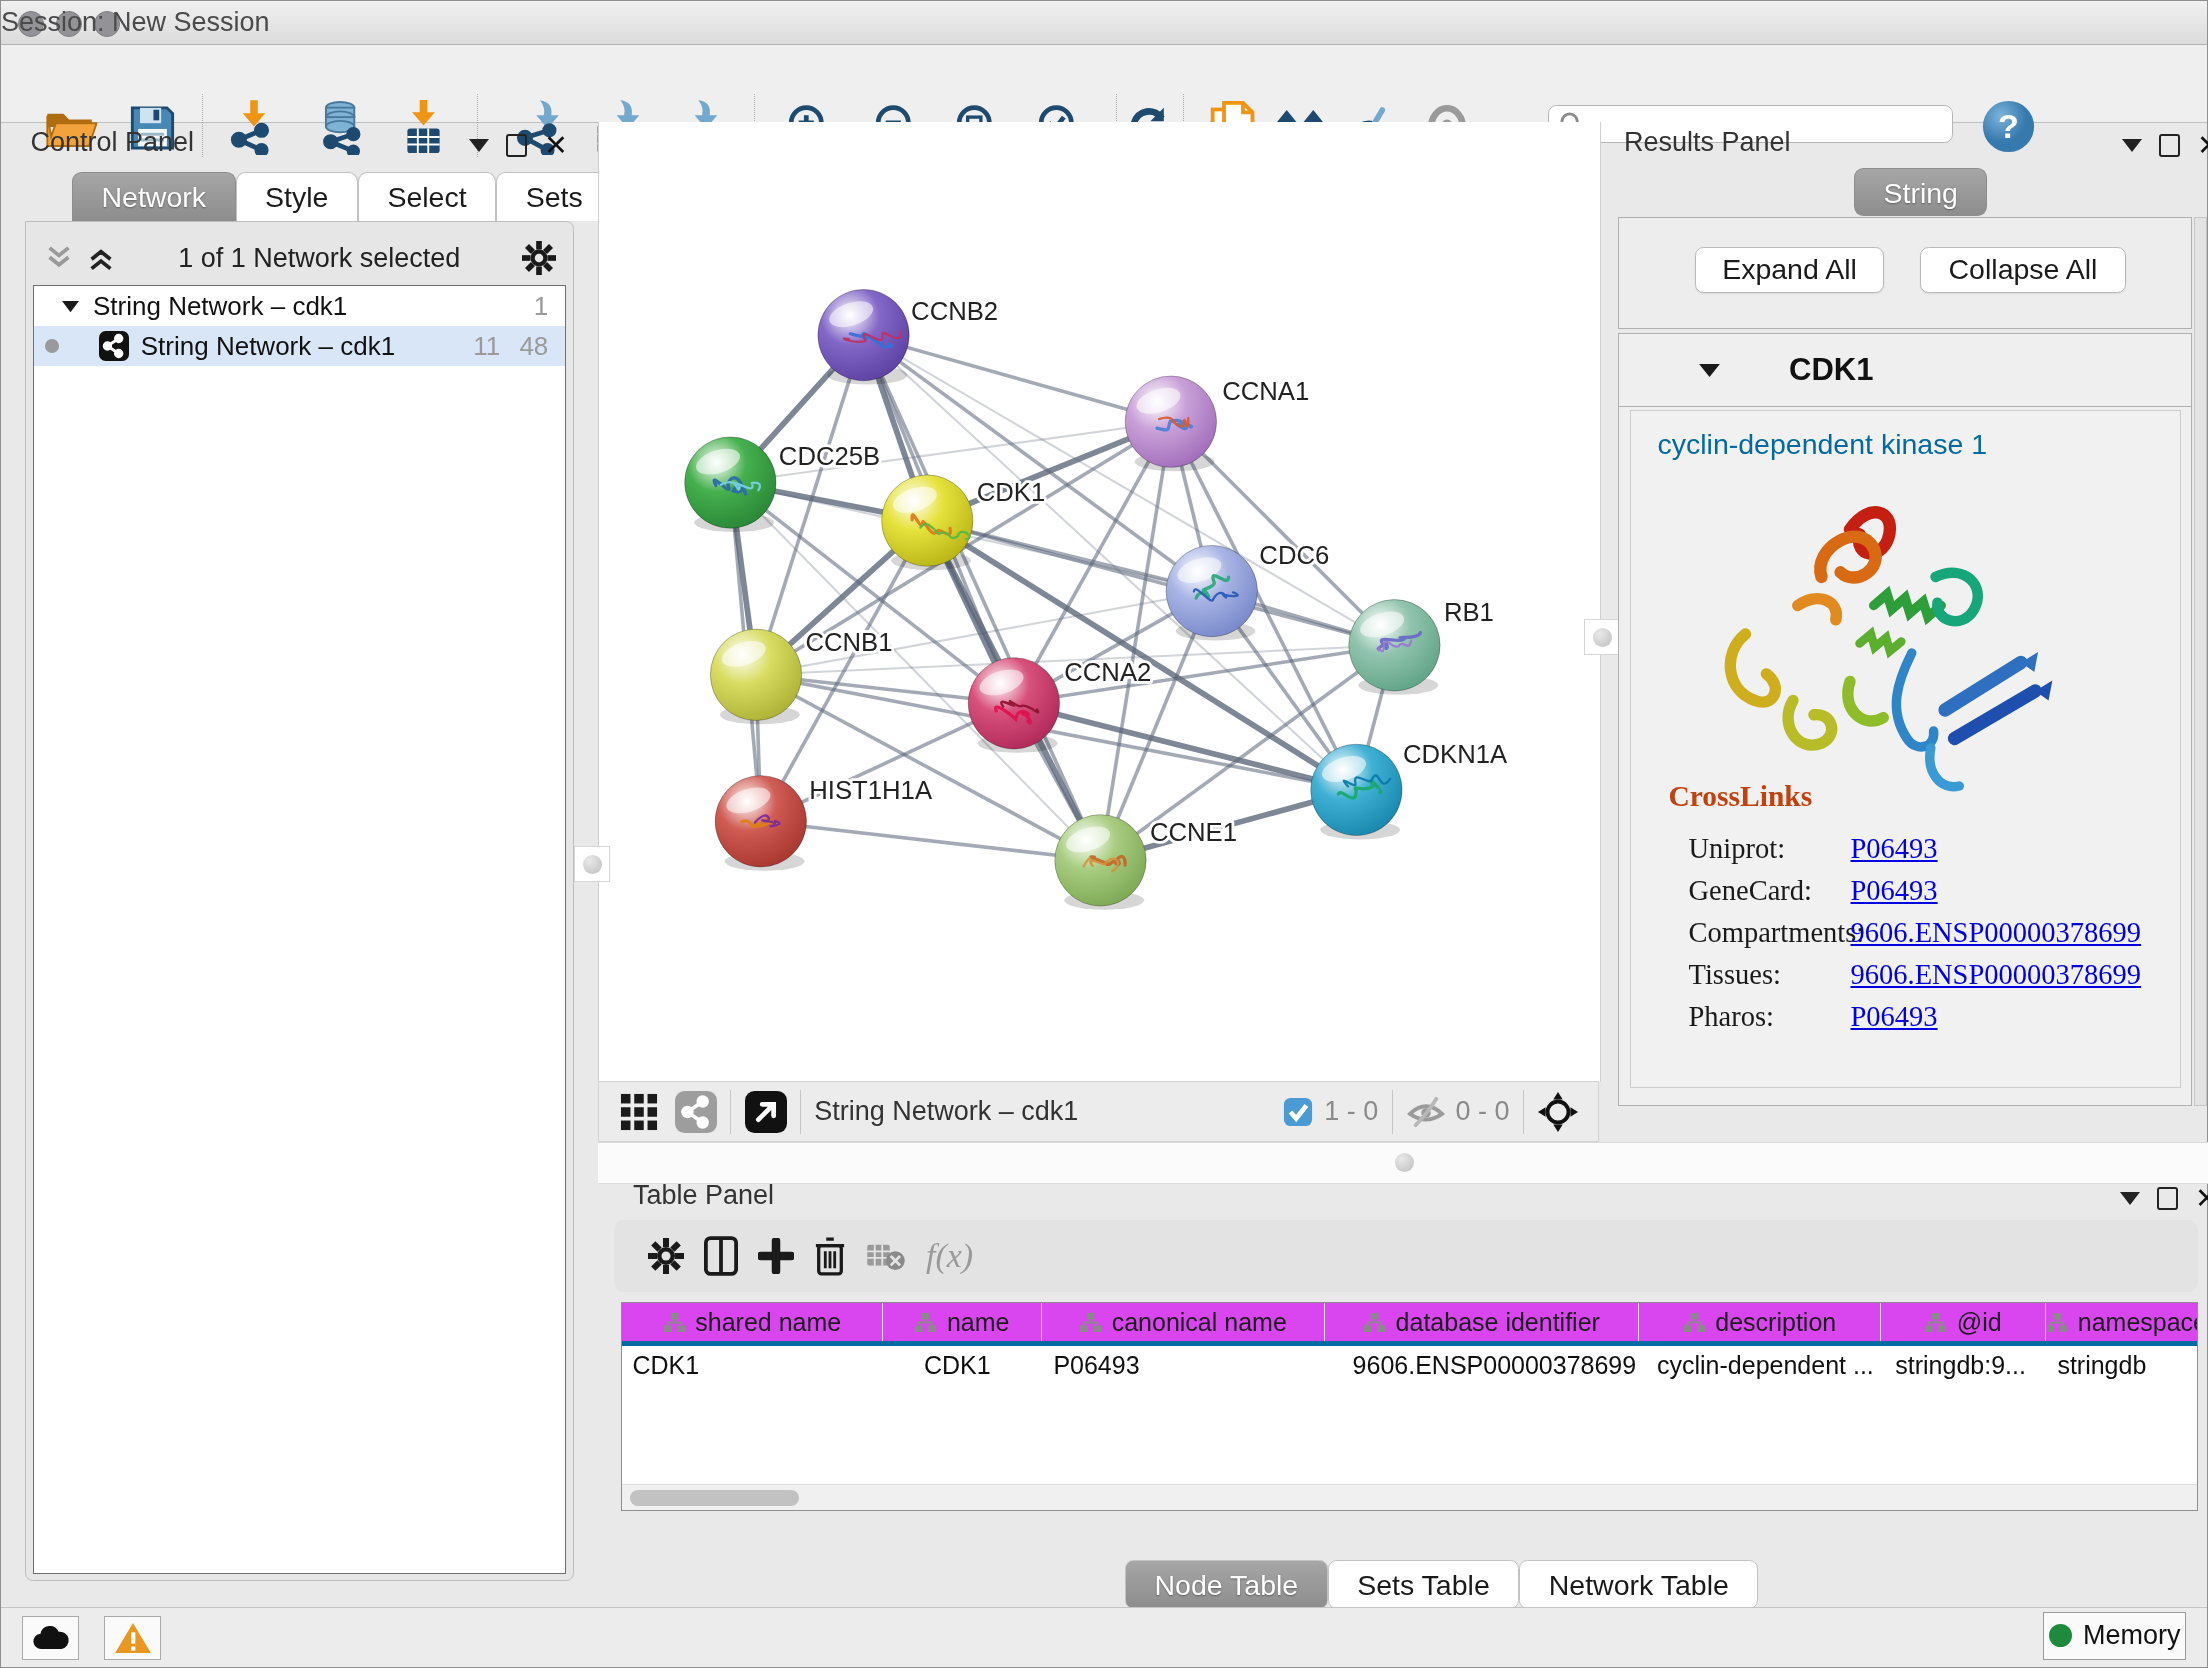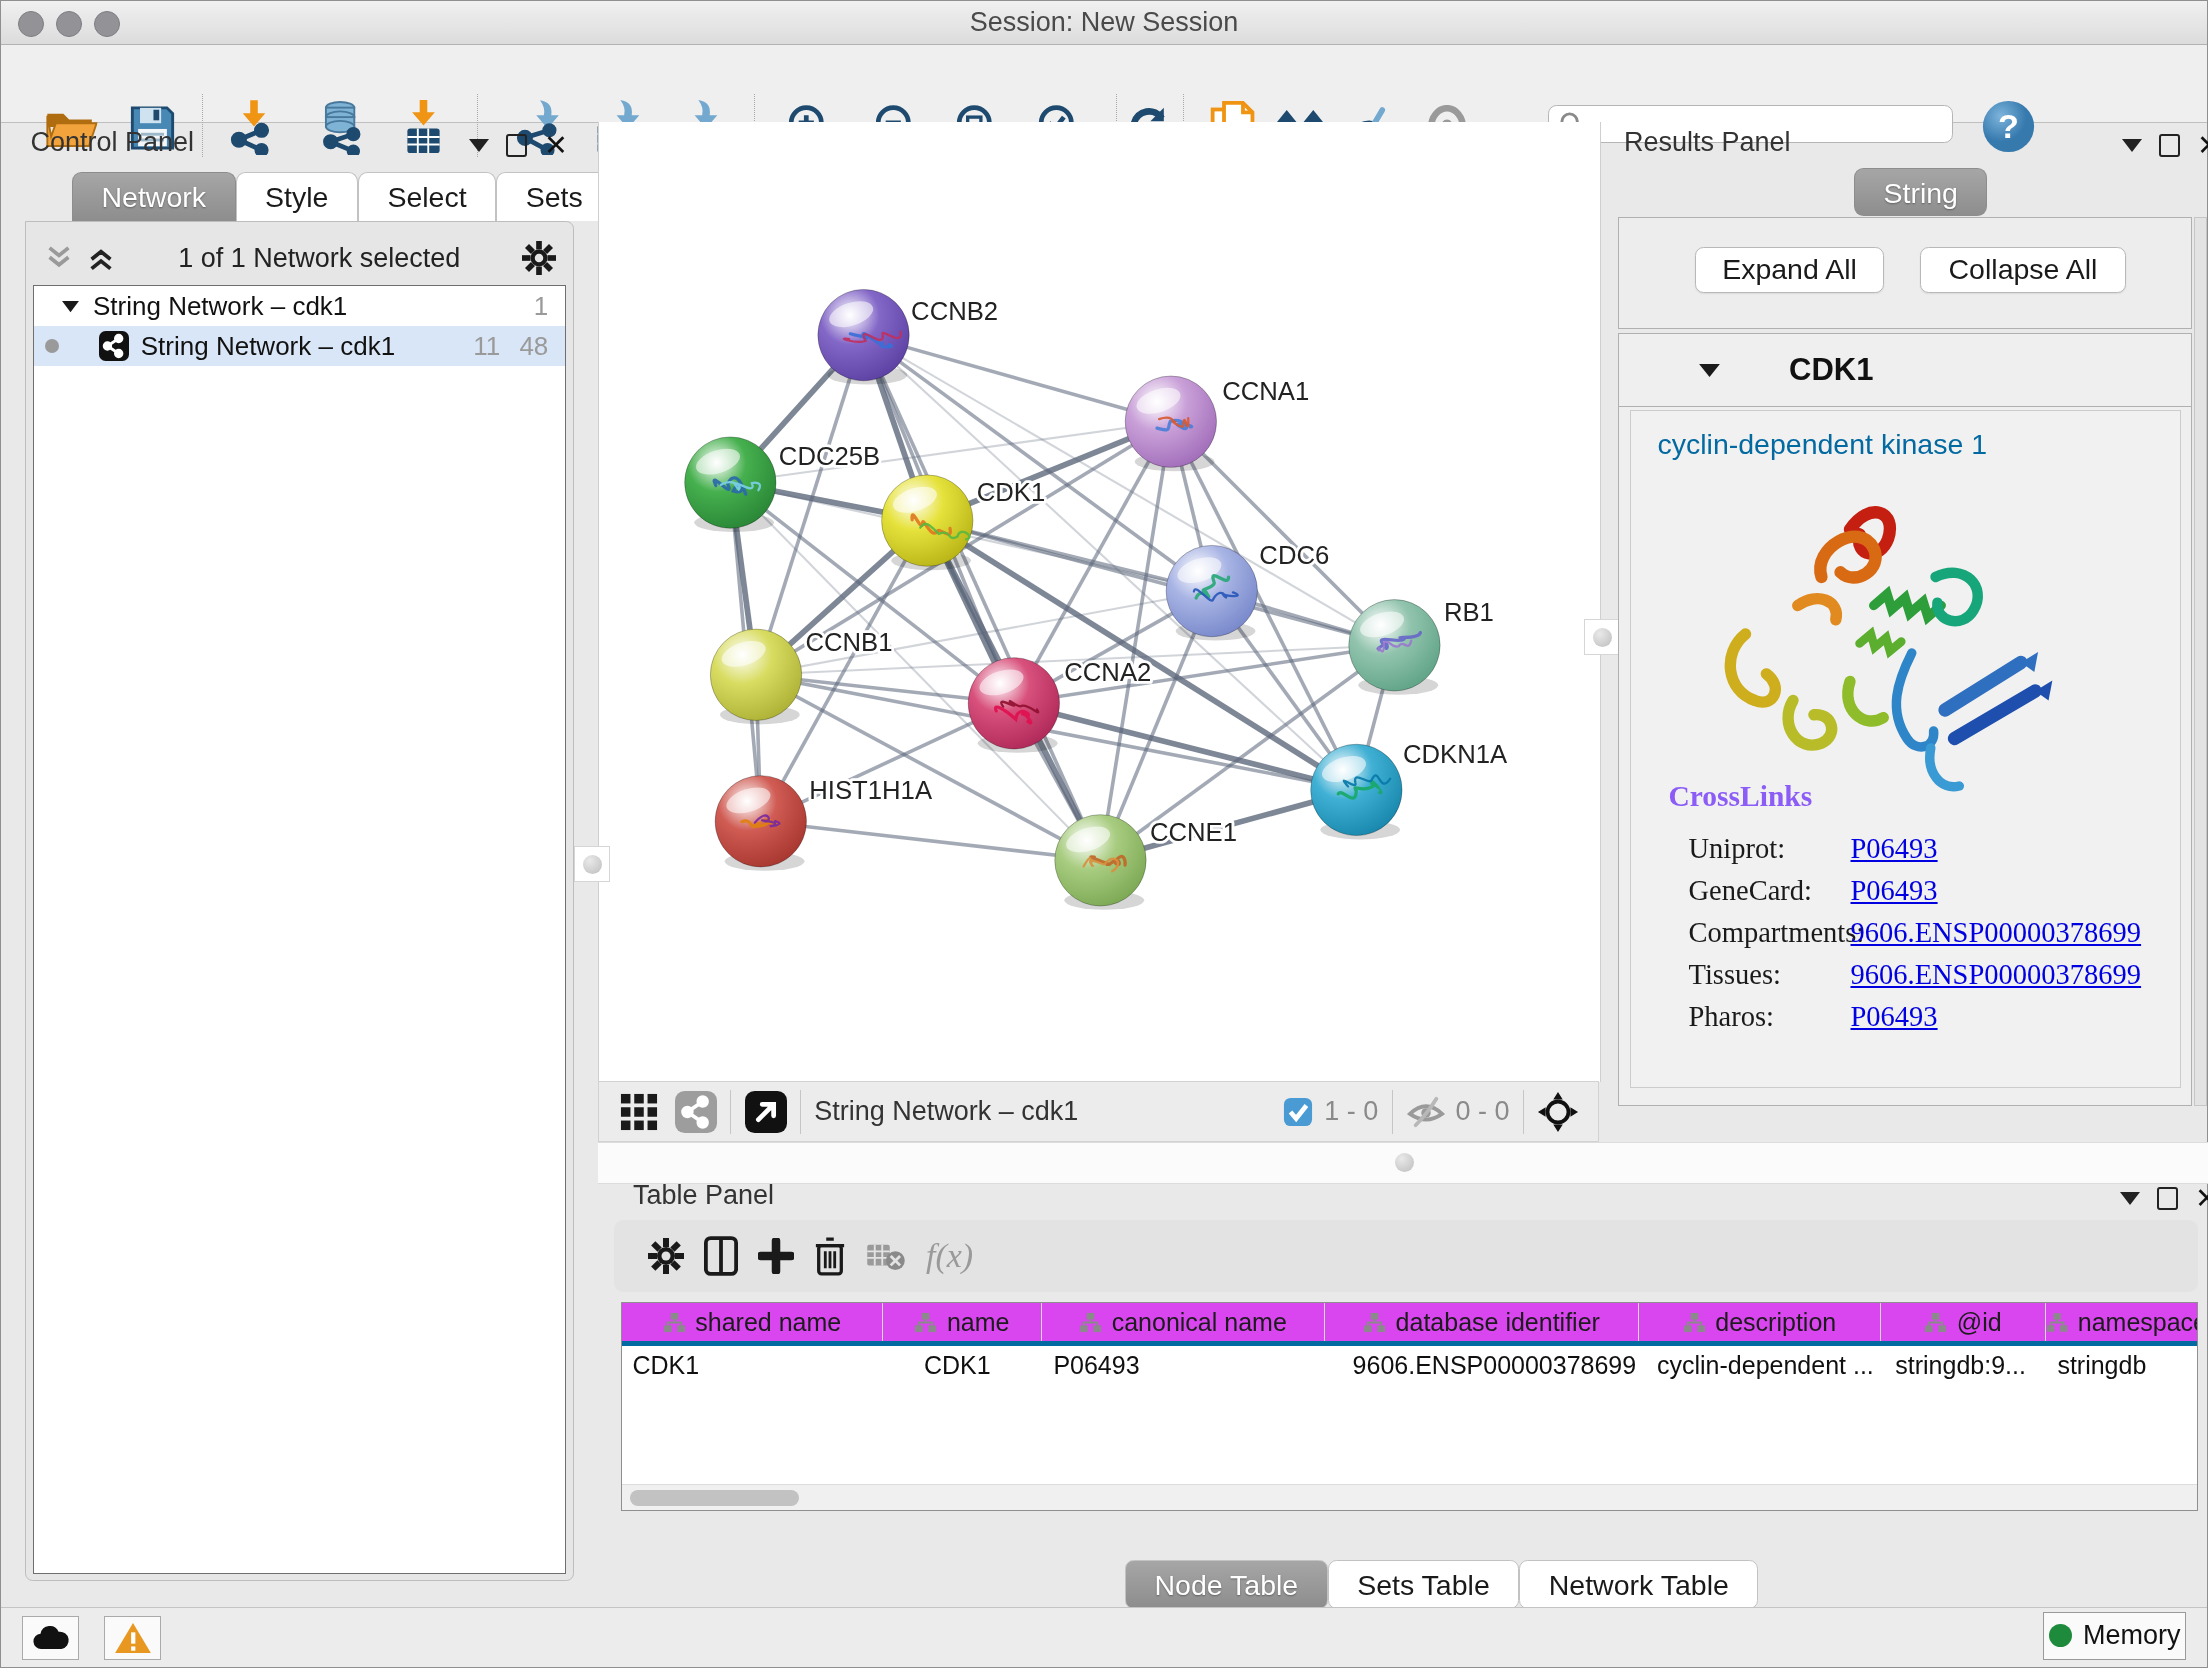--- a/index.html
+++ b/index.html
@@ -7,21 +7,21 @@
        font-family:"Liberation Sans","DejaVu Sans",sans-serif;background:#e9e9e9;
        -webkit-font-smoothing:antialiased;}
   .window{position:absolute;inset:0;border:1px solid #8f8f8f;box-sizing:border-box;background:#e9e9e9;}
 
   
   .titlebar{position:absolute;left:0;top:0;right:0;height:43px;
     background:linear-gradient(#f0f0f0,#dcdcdc);border-bottom:1px solid #b2b2b2;}
   .tl{position:absolute;top:9.5px;width:24px;height:24px;border-radius:50%;
       background:#929297;border:1px solid #7d7d83;}
   .title-text{position:absolute;top:0;left:0;right:0;height:43px;line-height:43px;
-      text-align:center;font-size:27px;color:#4a4a4a;}
+      text-align:left;font-size:27px;color:#4a4a4a;}
 
   
   .toolbar{position:absolute;left:0;top:44px;right:0;height:77px;background:#efefef;
       border-bottom:1px solid #bfbfbf;}
   .tbtn{position:absolute;top:54px;width:57px;height:57px;transform:translateX(-50%);
       display:flex;align-items:center;justify-content:center;}
   .tsep{position:absolute;top:49px;height:63px;width:0;border-left:1.9px dotted #a9a9a9;}
   .searchbox{position:absolute;left:1547px;top:60px;width:405px;height:38px;background:#fff;
       border:1px solid #b5b5b5;border-radius:8.6px;display:flex;align-items:center;padding-left:9.5px;box-sizing:border-box;}
   .searchbox input{border:none;outline:none;font-size:25px;flex:1;background:transparent;font-family:inherit;}
@@ -73,21 +73,21 @@
   .rp-tab{position:absolute;left:1853px;top:167px;}
   .rp-box1{position:absolute;left:1617px;top:216px;width:574px;height:112px;background:#ededed;border:1px solid #b0b0b0;box-sizing:border-box;}
   .rp-btn{position:absolute;top:28.5px;height:44px;background:#fff;border:1px solid #b8b8b8;border-radius:8.6px;
       font-size:28.5px;color:#1a1a1a;display:flex;align-items:center;justify-content:center;box-shadow:0 1px 1.9px rgba(0,0,0,.08);}
   .rp-box2{position:absolute;left:1617px;top:332px;width:574px;height:773px;background:#efefef;border:1px solid #b0b0b0;box-sizing:border-box;}
   .rp-sechdr{position:absolute;left:0;top:0;right:0;height:72px;border-bottom:1px solid #b0b0b0;display:flex;align-items:center;}
   .rp-secname{font-size:31px;font-weight:bold;color:#111;margin-left:68px;}
   .rp-content{position:absolute;left:10.5px;top:76px;right:10.5px;bottom:17px;background:#f1f1f1;border:1px solid #cccccc;overflow:hidden;}
   .rp-desc{position:absolute;left:27px;top:17px;font-size:28.5px;color:#0369a1;}
   .xl{font-family:"Liberation Serif","DejaVu Serif",serif;}
-  .xl-head{position:absolute;left:38px;top:369px;font-size:29.5px;font-weight:bold;color:#8b5cf6;}
+  .xl-head{position:absolute;left:38px;top:369px;font-size:29.5px;font-weight:bold;color:#c2410c;}
   .xl-rows{position:absolute;left:58px;top:417px;right:9.5px;}
   .xl-row{display:flex;height:42px;align-items:center;font-size:28.5px;color:#1a1a1a;}
   .xl-row .xl-label{width:162px;}
   .xl-row a{color:#0000e0;text-decoration:underline;}
   .rp-scroll{position:absolute;left:2193px;top:216px;width:13.3px;height:889px;background:#e3e3e3;
       border:1px solid #c6c6c6;box-sizing:border-box;}
 
   
   .tp-header{position:absolute;left:632px;top:1179px;}
   .tp-btns{left:2119px;top:1186px;}

